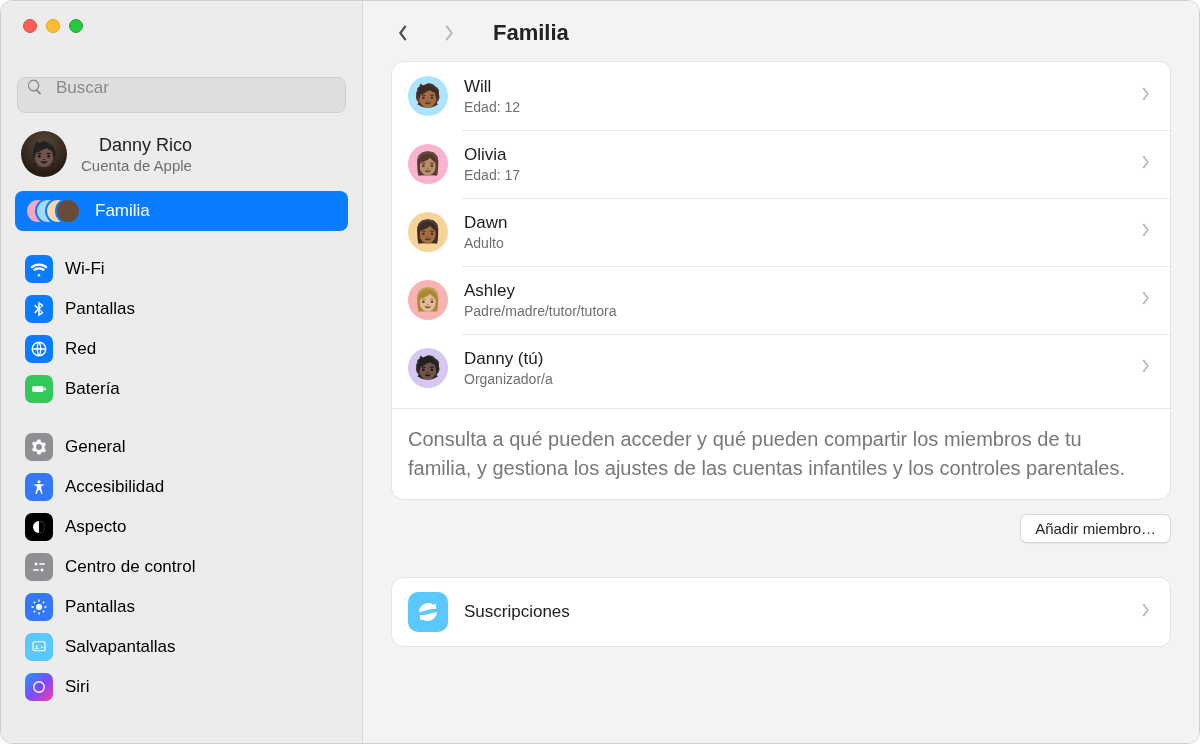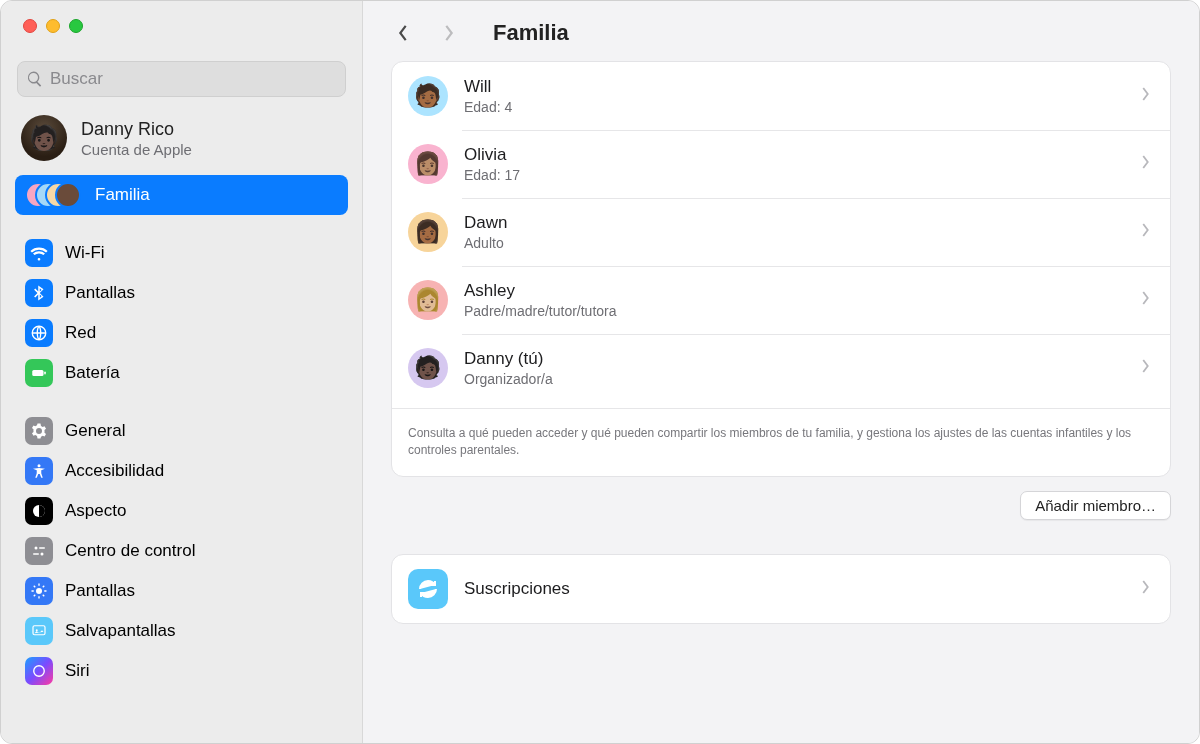--- a/index.html
+++ b/index.html
@@ -22,39 +22,39 @@
   }
   .traffic {
     display: flex; gap: 9px; padding: 18px 0 0 22px; height: 44px;
   }
   .dot { width: 14px; height: 14px; border-radius: 50%; }
   .dot.red { background: #ff5f57; border: 0.5px solid #e24640; }
   .dot.yellow { background: #febc2e; border: 0.5px solid #e1a116; }
   .dot.green { background: #28c840; border: 0.5px solid #1ba52b; }
   .search-wrap { padding: 16px 16px 10px 16px; }
   .search {
-    display: flex; align-items: center; gap: 6px;
+    display: flex; gap: 12px;
     width: 100%; height: 36px;
     background: #dedede; border-radius: 8px;
     border: 1px solid #cfcfcf;
     padding: 0 8px;
-    color: #8a8a8e; font-size: 17px;
+    color: #8a8a8e; font-size: 17px; margin-top: 16px;
   }
   .search svg { width: 18px; height: 18px; fill: #8a8a8e; }
   .search span { flex: 1; }
   .account {
     display: flex; align-items: center; gap: 14px;
     padding: 8px 16px 12px 20px;
   }
   .avatar-lg {
     width: 46px; height: 46px; border-radius: 50%;
     background: radial-gradient(circle at 50% 30%, #5a4a3a 0%, #2a1e14 70%);
     display:flex;align-items:center;justify-content:center;color:#000;font-size:24px;
   }
-  .account-name { font-size: 18px; color:#222; line-height:1.25; }
+  .account-name { font-size: 18px; color:#222; line-height:1.25;text-align:right; }
   .account-sub { font-size: 15px; color:#6e6e73; }
   .side-list { padding: 0 14px; overflow: hidden; }
   .side-item {
     display:flex; align-items:center; gap:12px;
     height: 40px; padding: 0 10px; border-radius: 8px;
     font-size: 17px; color:#000000;
     cursor:pointer;
   }
   .side-item.selected { background:#0a7cff; color:#fff; }
   .side-group { margin-top: 18px; }
@@ -96,21 +96,21 @@
     cursor:pointer;
   }
   .member + .member::before {
     content:""; position:absolute; left:70px; right:0; top:0; height:1px; background:#e6e6e8;
   }
   .member .av { width:40px; height:40px; border-radius:50%; flex-shrink:0; display:flex;align-items:center;justify-content:center;font-size:22px; }
   .m-name { font-size:17px; color:#1d1d1f; }
   .m-sub { font-size:14px; color:#6e6e73; margin-top:2px; }
   .chev { margin-left:auto; }
   .chev svg { width:9px; height:16px; stroke:#b8b8bc; stroke-width:2.4; fill:none; }
-  .note { padding: 16px 20px 0 16px; font-size:12px; color:#77777c; line-height:1.45; border-top:1px solid #e6e6e8; margin-top:6px; }
+  .note { padding: 16px 20px 0 16px; font-size:20px; color:#77777c; line-height:1.45; border-top:1px solid #e6e6e8; margin-top:6px; }
   .add-row { display:flex; justify-content:flex-end; margin-top:14px; }
   .btn {
     background:#fff; border:1px solid #d5d5d8; border-radius:7px;
     padding:5px 14px; font-size:15px; color:#222; box-shadow:0 1px 1px rgba(0,0,0,0.05);
     cursor:pointer;
   }
   .card2 { margin-top:34px; background:#fff; border:1px solid #e3e3e6; border-radius:12px; }
   .row2 {
     display:flex; align-items:center; gap:16px; padding:14px 20px 14px 16px; cursor:pointer; position:relative;
   }
@@ -277,21 +277,21 @@
         </div>
       <div class="title">Familia</div>
     </div>
     <div class="content">
       <div class="card">
         <div id="members">
             <div class="member">
               <div class="av" style="background:#ace4ff">🧑🏾</div>
               <div>
                 <div class="m-name">Will</div>
-                <div class="m-sub">Edad: 4</div>
+                <div class="m-sub">Edad: 12</div>
               </div>
               <div class="chev"><svg viewBox="0 0 12 20">
                   <polyline points="3,2 9,10 3,18"></polyline>
                 </svg></div>
             </div>
             <div class="member">
               <div class="av" style="background:#f9b3cf">👩🏽</div>
               <div>
                 <div class="m-name">Olivia</div>
                 <div class="m-sub">Edad: 17</div>

